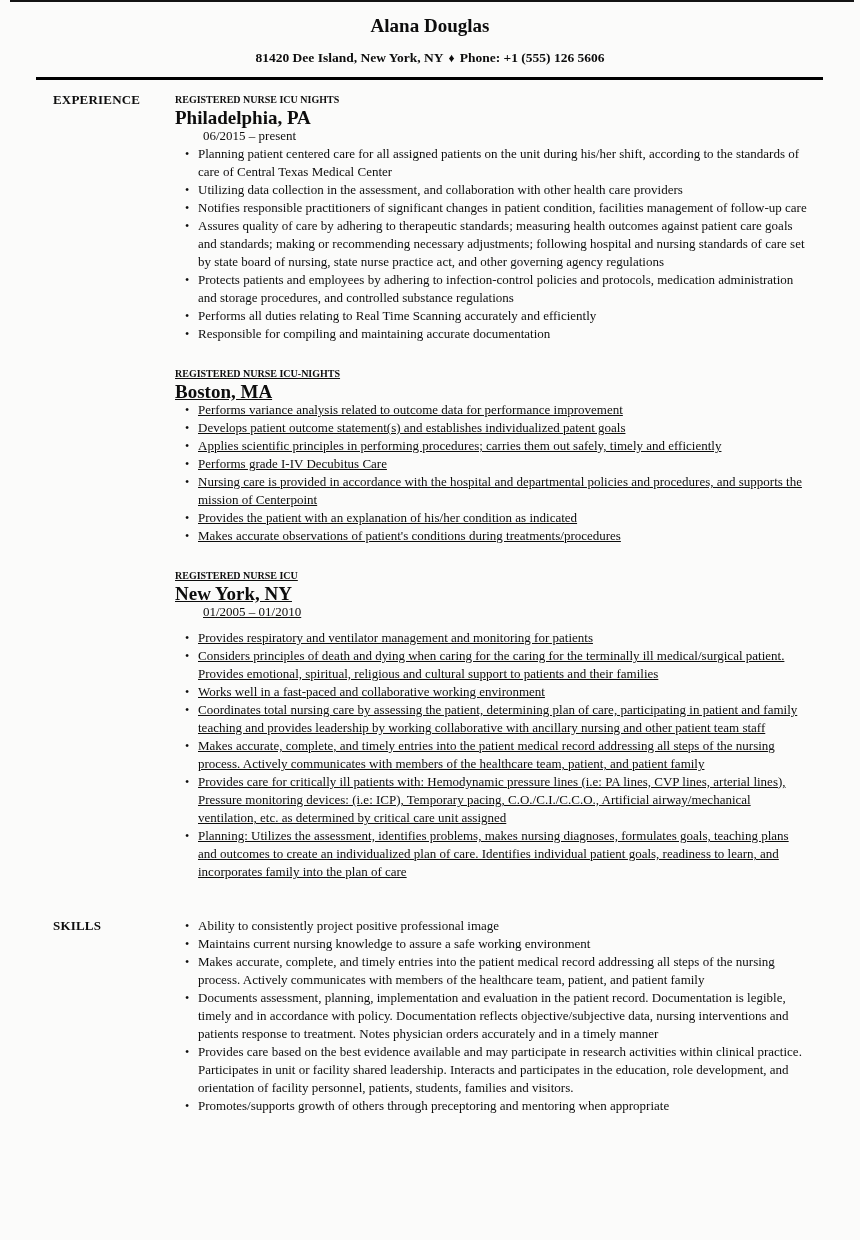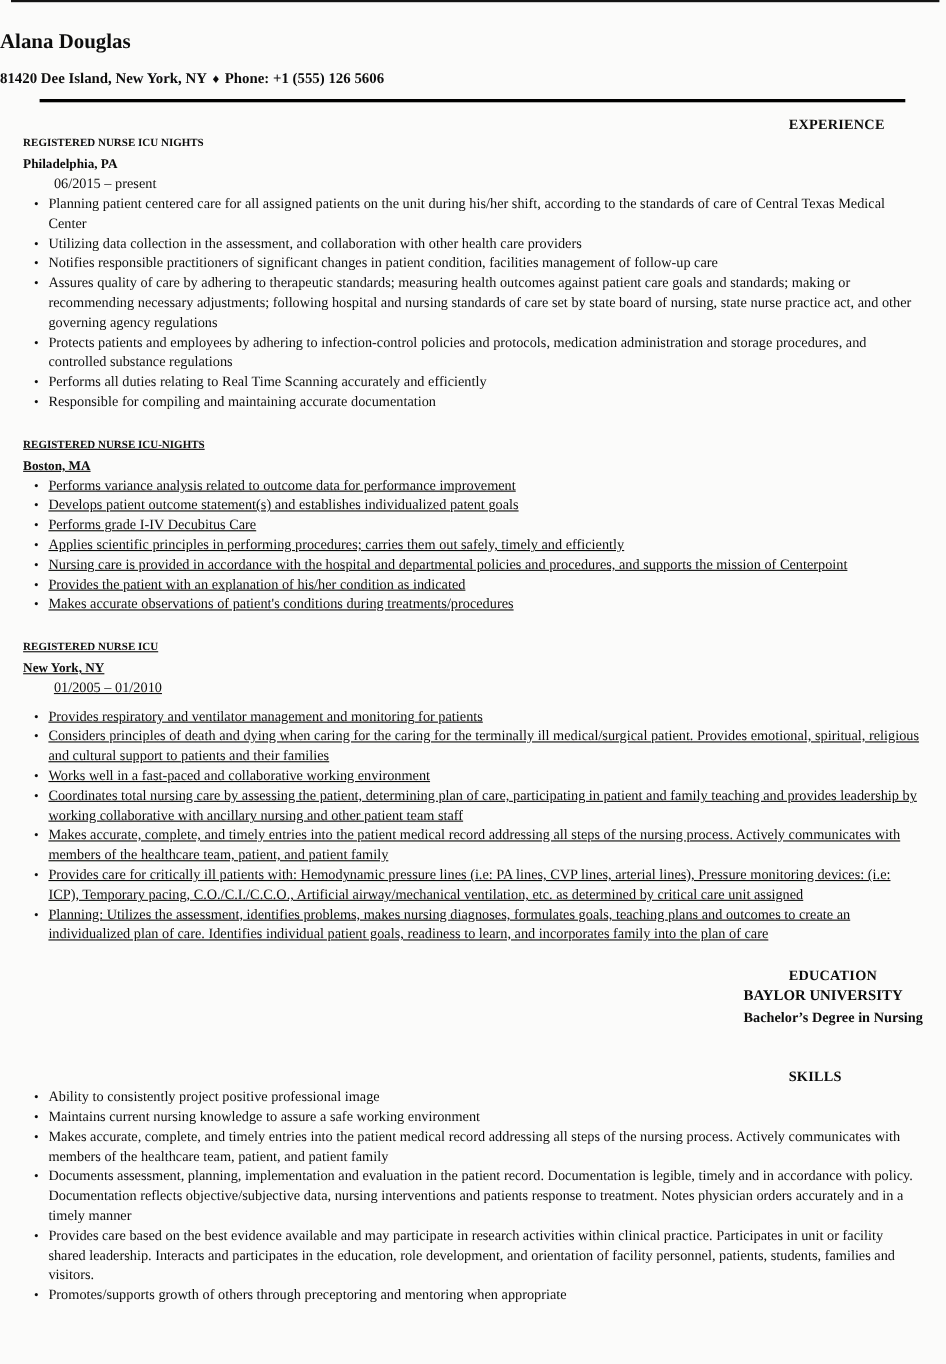--- a/index.html
+++ b/index.html
@@ -4,38 +4,38 @@
 <style>
   html, body { margin:0; padding:0; }
   body {
     width:860px; height:1240px; overflow:hidden; position:relative;
     background:#fbfbfa; color:#0d0d0d;
     font-family:"Liberation Serif", "DejaVu Serif", serif;
   }
   .top-line { position:absolute; top:0; left:10px; right:6px; height:2px; background:#141414; }
 
   
-  .header { text-align:left; padding-top:28px; }
+  .header { text-align:center; padding-top:15px; }
   .name { margin:0; font-size:19px; font-weight:bold; line-height:22px; }
   .contact { margin-top:12px; font-size:13.5px; font-weight:bold; line-height:17px; }
   .contact .diamond { display:inline-block; margin:0 5px; font-size:12px; }
   .rule { height:3px; background:#000; margin:10px 37px 0 36px; }
 
   
   main { margin-top:11px; }
-  .row { display:flex; align-items:flex-end; padding:0 21px;flex-direction:column; }
+  .row { display:flex; align-items:flex-start; padding:0 53px; }
   .section-label {
     flex:none; width:122px; font-weight:bold; font-size:13px; line-height:18px;
     letter-spacing:0.2px;
   }
   .content { flex:1; min-width:0; }
 
   
   .job-title { font-weight:bold; font-size:10px; line-height:18px; }
-  .job-location { font-weight:bold; font-size:12px; line-height:18px; }
+  .job-location { font-weight:bold; font-size:19px; line-height:18px; }
   .job-dates { font-size:13px; line-height:18px;margin-left:28px; }
   .job + .job { margin-top:22px;text-decoration:underline; }
 
   
   ul.bullets { list-style:none; margin:0; padding:0 0 0 23px; }
   ul.bullets li {
     position:relative; font-size:13px; line-height:18px;
   }
   ul.bullets li::before {
     content:"\2022"; position:absolute; left:-13px; top:0;
@@ -82,22 +82,22 @@
           <li>Responsible for compiling and maintaining accurate documentation</li>
         </ul>
       </article>
 
       <article class="job">
         <div class="job-title">REGISTERED NURSE ICU-NIGHTS</div>
         <div class="job-location">Boston, MA</div>
         <ul class="bullets">
           <li>Performs variance analysis related to outcome data for performance improvement</li>
           <li>Develops patient outcome statement(s) and establishes individualized patent goals</li>
+          <li>Applies scientific principles in performing procedures; carries them out safely, timely and efficiently</li>
           <li>Performs grade I-IV Decubitus Care</li>
-          <li>Applies scientific principles in performing procedures; carries them out safely, timely and efficiently</li>
           <li>Nursing care is provided in accordance with the hospital and departmental policies and procedures, and supports the mission of Centerpoint</li>
           <li>Provides the patient with an explanation of his/her condition as indicated</li>
           <li>Makes accurate observations of patient's conditions during treatments/procedures</li>
         </ul>
       </article>
 
       <article class="job">
         <div class="job-title">REGISTERED NURSE ICU</div>
         <div class="job-location">New York, NY</div>
         <div class="job-dates">01/2005 – 01/2010</div>
@@ -108,27 +108,20 @@
           <li>Coordinates total nursing care by assessing the patient, determining plan of care, participating in patient and family teaching and provides leadership by working collaborative with ancillary nursing and other patient team staff</li>
           <li>Makes accurate, complete, and timely entries into the patient medical record addressing all steps of the nursing process. Actively communicates with members of the healthcare team, patient, and patient family</li>
           <li>Provides care for critically ill patients with: Hemodynamic pressure lines (i.e: PA lines, CVP lines, arterial lines), Pressure monitoring devices: (i.e: ICP), Temporary pacing, C.O./C.I./C.C.O., Artificial airway/mechanical ventilation, etc. as determined by critical care unit assigned</li>
           <li>Planning: Utilizes the assessment, identifies problems, makes nursing diagnoses, formulates goals, teaching plans and outcomes to create an individualized plan of care. Identifies individual patient goals, readiness to learn, and incorporates family into the plan of care</li>
         </ul>
       </article>
 
     </div>
   </section>
 
-  <section class="row section-gap-edu">
-    <div class="section-label">EDUCATION</div>
-    <div class="content">
-      <div class="school">BAYLOR UNIVERSITY</div>
-      <div class="degree">Bachelor’s Degree in Nursing</div>
-    </div>
-  </section>
 
   <section class="row section-gap-skills">
     <div class="section-label">SKILLS</div>
     <div class="content">
       <ul class="bullets">
         <li>Ability to consistently project positive professional image</li>
         <li>Maintains current nursing knowledge to assure a safe working environment</li>
         <li>Makes accurate, complete, and timely entries into the patient medical record addressing all steps of the nursing process. Actively communicates with members of the healthcare team, patient, and patient family</li>
         <li>Documents assessment, planning, implementation and evaluation in the patient record. Documentation is legible, timely and in accordance with policy. Documentation reflects objective/subjective data, nursing interventions and patients response to treatment. Notes physician orders accurately and in a timely manner</li>
         <li>Provides care based on the best evidence available and may participate in research activities within clinical practice. Participates in unit or facility shared leadership. Interacts and participates in the education, role development, and orientation of facility personnel, patients, students, families and visitors.</li>

